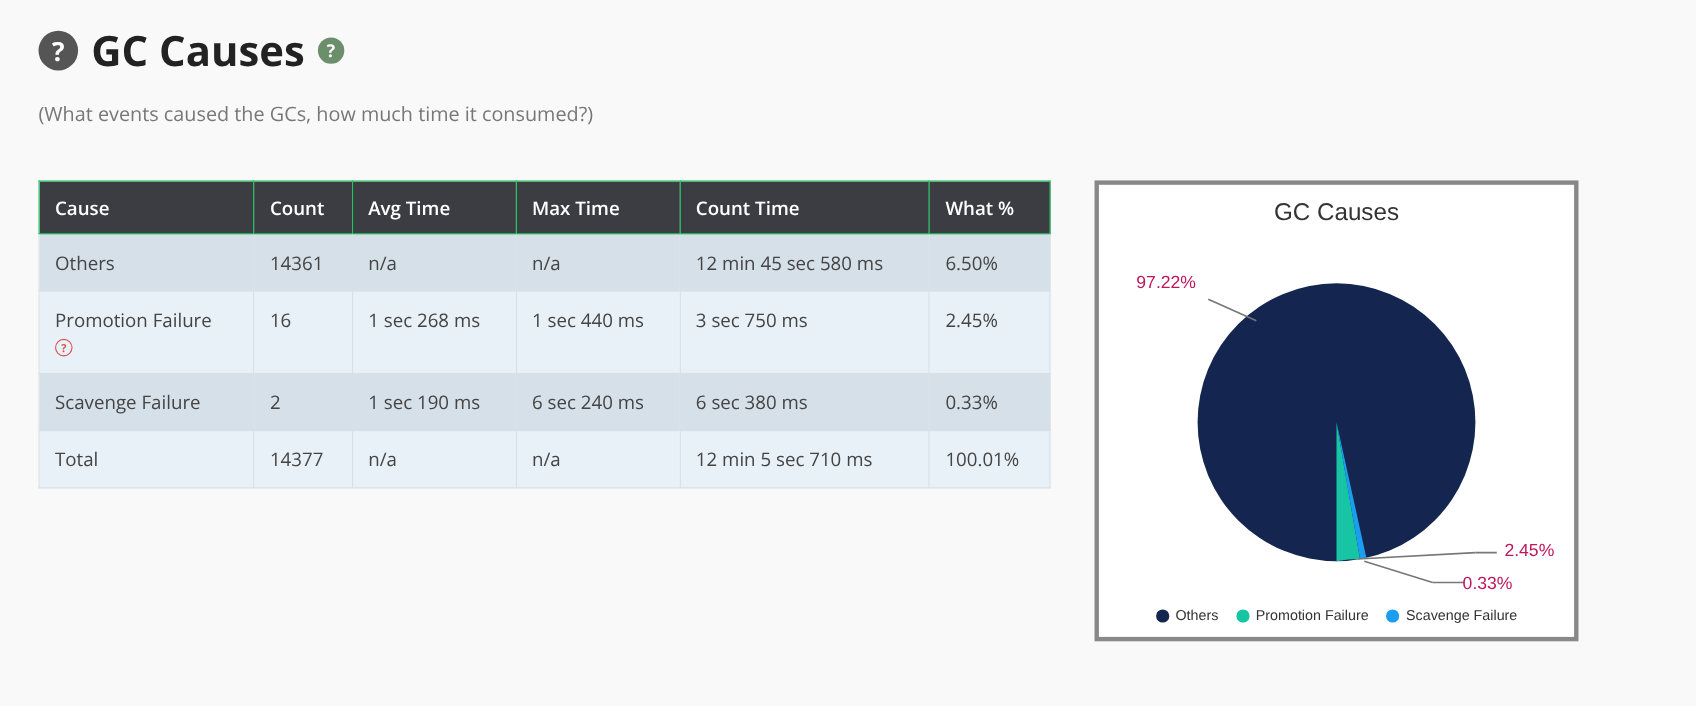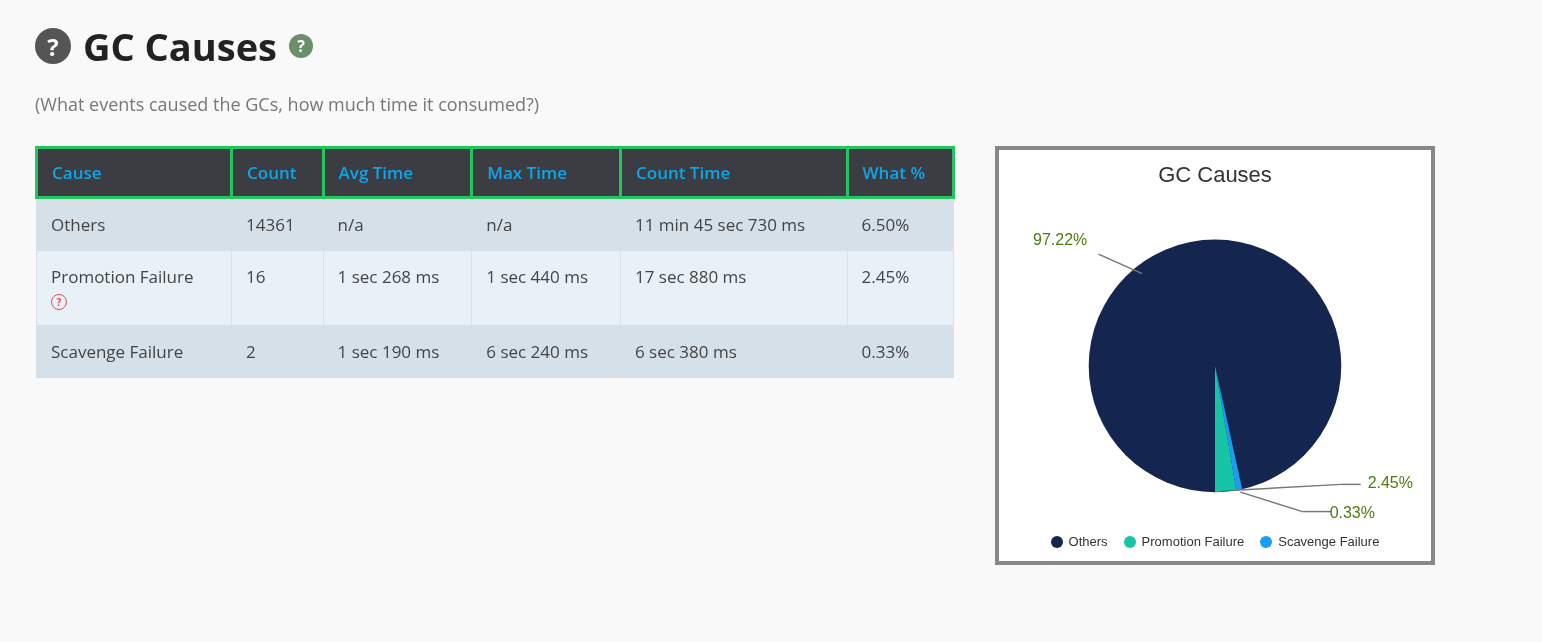--- a/index.html
+++ b/index.html
@@ -41,39 +41,39 @@
       height: 24px;
       border-radius: 50%;
       background: #6b8e6b;
       color: #fff;
       font-size: 16px;
       font-weight: bold;
     }
     .subtitle {
       color: #777;
       font-size: 18px;
-      margin-bottom: 30px;
+      margin-bottom: 48px;
     }
     .content-row {
       display: flex;
       gap: 40px;
       align-items: flex-start;
     }
     table {
       border-collapse: collapse;
       width: 920px;
       font-size: 17px;
     }
     thead th {
       background: #3b3d42;
-      color: #0ea5e9;
+      color: #ffffff;
       text-align: left;
       padding: 12px 14px;
       font-weight: 600;
-      border: 3px solid #22c55e;
+      border: 1px solid #22c55e;
     }
     tbody td {
       padding: 14px;
       border: 1px solid #d8e0e6;
       vertical-align: top;
       color: #444;
     }
     tbody tr:nth-child(1) { background: #d6e0e9; }
     tbody tr:nth-child(2) { background: #e8f1f8; }
     tbody tr:nth-child(3) { background: #d6e0e9; }
@@ -125,21 +125,21 @@
       gap: 6px;
     }
     .legend-dot {
       width: 12px;
       height: 12px;
       border-radius: 50%;
     }
     .pie-label {
       position: absolute;
       font-size: 16px;
-      color: #4d7c0f;
+      color: #be185d;
       font-family: Verdana, sans-serif;
     }
   </style>
 </head>
 <body>
 
 <div class="title-row">
   <span class="help-icon-lg">?</span>
   <h1>GC Causes</h1>
   <span class="help-icon-sm">?</span>
@@ -158,41 +158,49 @@
         <th>Count Time</th>
         <th>What %</th>
       </tr>
     </thead>
     <tbody>
       <tr>
         <td>Others</td>
         <td>14361</td>
         <td>n/a</td>
         <td>n/a</td>
-        <td>11 min 45 sec 730 ms</td>
+        <td>12 min 45 sec 580 ms</td>
         <td>6.50%</td>
       </tr>
       <tr>
         <td>
           <span>Promotion Failure</span><br>
           <span class="err-icon">?</span>
         </td>
         <td>16</td>
         <td>1 sec 268 ms</td>
         <td>1 sec 440 ms</td>
-        <td>17 sec 880 ms</td>
+        <td>3 sec 750 ms</td>
         <td>2.45%</td>
       </tr>
       <tr>
         <td>Scavenge Failure</td>
         <td>2</td>
         <td>1 sec 190 ms</td>
         <td>6 sec 240 ms</td>
         <td>6 sec 380 ms</td>
         <td>0.33%</td>
+      </tr>
+      <tr>
+        <td>Total</td>
+        <td>14377</td>
+        <td>n/a</td>
+        <td>n/a</td>
+        <td>12 min 5 sec 710 ms</td>
+        <td>100.01%</td>
       </tr>
     </tbody>
   </table>
 
   <div class="chart-container">
     <div class="chart-title">GC Causes</div>
     <div class="pie-area">
       <svg viewBox="0 0 420 330" width="100%" height="100%">
 
         <g transform="translate(210,170)">

